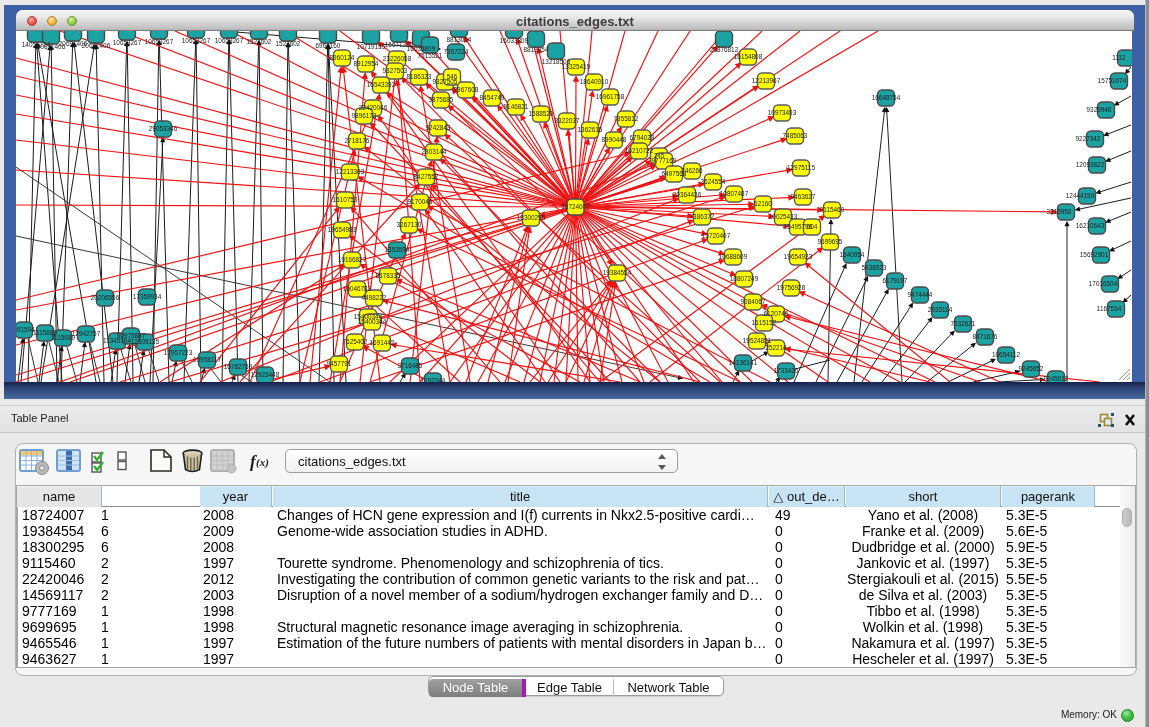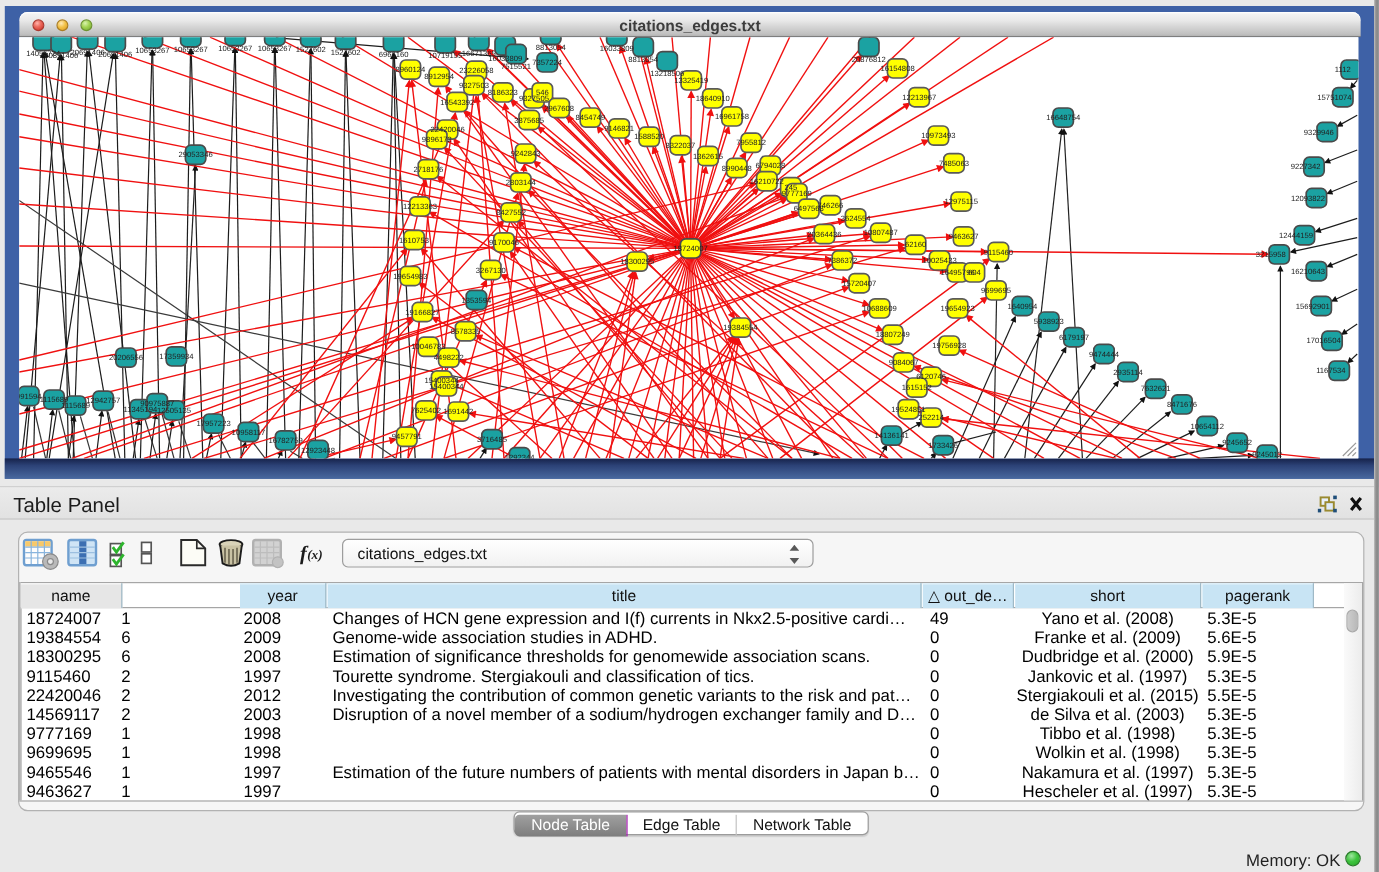--- a/index.html
+++ b/index.html
@@ -12,21 +12,21 @@
   background:linear-gradient(to bottom,#f5f5f5 0%,#e9e9e9 35%,#d6d6d6 60%,#c0c0c0 92%,#b3b3b3 100%);
   border-bottom:1px solid #7e7e7e; box-shadow:inset 0 1px 0 #fdfdfd; }
 #titlebar .title { position:absolute; width:100%; text-align:center; top:4px;
   font-size:13px; font-weight:700; color:#3c3c3c; }
 .tl { position:absolute; top:5.5px; width:10px; height:10px; border-radius:50%; }
 #canvas { position:absolute; left:12px; top:26px; width:1116px; height:351px;
   background:#fff; }
 #tp-head { position:absolute; left:0; top:405px; width:1149px; height:28px;
   background:linear-gradient(to bottom,#ebebeb,#e2e2e2); border-top:1px solid #d0d0d0;
   border-bottom:1px solid #c6c6c6; }
-#tp-head .t { position:absolute; left:11px; top:6px; font-size:17px; color:#1c1c1c; }
+#tp-head .t { position:absolute; left:11px; top:6px; font-size:11px; color:#1c1c1c; }
 #panelbox { position:absolute; left:15px; top:443px; width:1122px; height:233px;
   border:1px solid #b2b2b2; border-radius:8px; background:#f6f6f6; }
 #combo { position:absolute; left:285px; top:449px; width:393px; height:24px;
   border:1px solid #9d9d9d; border-radius:5px;
   background:linear-gradient(to bottom,#ffffff,#f1f1f1); }
 #combo .txt { position:absolute; left:12px; top:4px; font-size:13px; color:#111; }
 #thead { position:absolute; left:17px; top:485px; width:1118px; height:22px;
   background:#fff; border-top:1px solid #a6a6a6; border-bottom:1px solid #8f8f8f;padding-left:38px; }
 .hc { position:absolute; top:0; height:21px; background:#c8e4f4;
   border-right:1px solid #9fb9c6; font-size:13px; color:#111; text-align:center;
@@ -50,23 +50,23 @@
   background:linear-gradient(to right,#fafafa,#ececec); }
 #vthumb { position:absolute; left:1122px; top:508px; width:10px; height:19px;
   background:linear-gradient(to right,#cdcdcd,#b9b9b9); border:1px solid #ababab;
   border-radius:5px; }
 #tabs { position:absolute; left:428px; top:676px; width:296px; height:20px;
   border:1px solid #9b9b9b; border-radius:5px; background:#fff;
   box-shadow:0 1px 1px rgba(0,0,0,0.12); font-size:13px; }
 #tabs .seg { position:absolute; top:2px; height:18px; line-height:18px; text-align:center; }
 #seg1 { left:0; width:93px; border-radius:4px 0 0 4px; color:#fff;
   background:linear-gradient(to bottom,#a0a0a0,#7d7d7d); }
-#seg2 { left:93px; width:91px; color:#111; border-left:1px solid #a21caf; }
+#seg2 { left:93px; width:91px; color:#111; border-left:4px solid #a21caf; }
 #seg3 { left:184px; width:110px; color:#111; border-left:1px solid #c2c2c2; }
-#memory { position:absolute; right:32px; top:709px; font-size:14px; color:#222; }
+#memory { position:absolute; right:32px; top:709px; font-size:10px; color:#222; }
 #memdot { position:absolute; left:1121px; top:709px; width:13px; height:13px;
   border-radius:50%; border:1px solid #2a7a2a;
   background:radial-gradient(circle at 38% 30%, #9fe69f 0%, #3fc43f 45%, #27a527 100%); }
 #rightstrip { position:absolute; left:1145px; top:0; width:4px; height:727px;
   background:linear-gradient(to right,#c2c2c2,#8f8f8f 40%,#888888); }
 </style></head>
 <body>
 <div id="frame">
   <div class="botshade"></div>
   <div id="titlebar">
@@ -708,30 +708,29 @@
     <span class="c2">2009</span>
     <span class="c3">Genome-wide association studies in ADHD.</span>
     <span class="c4">0</span>
     <span class="c5">Franke et al. (2009)</span>
     <span class="c6">5.6E-5</span>
   </div>
 <div class="trow" style="top:539px">
 <span class="c0">18300295</span>
     <span class="c1">6</span>
     <span class="c2">2008</span>
-    <span class="c3">Estimation of significance thresholds for genomewide association scans.</span>
     <span class="c4">0</span>
     <span class="c5">Dudbridge et al. (2000)</span>
     <span class="c6">5.9E-5</span>
   </div>
 <div class="trow" style="top:555px">
 <span class="c0">9115460</span>
     <span class="c1">2</span>
     <span class="c2">1997</span>
-    <span class="c3">Tourette syndrome. Stergiakouli and classification of tics.</span>
+    <span class="c3">Tourette syndrome. Phenomenology and schizophrenia of tics.</span>
     <span class="c4">0</span>
     <span class="c5">Jankovic et al. (1997)</span>
     <span class="c6">5.3E-5</span>
   </div>
 <div class="trow" style="top:571px">
 <span class="c0">22420046</span>
     <span class="c1">2</span>
     <span class="c2">2012</span>
     <span class="c3">Investigating the contribution of common genetic variants to the risk and pat…</span>
     <span class="c4">0</span>
@@ -752,20 +751,21 @@
     <span class="c1">1</span>
     <span class="c2">1998</span>
     <span class="c4">0</span>
     <span class="c5">Tibbo et al. (1998)</span>
     <span class="c6">5.3E-5</span>
   </div>
 <div class="trow" style="top:619px">
 <span class="c0">9699695</span>
     <span class="c1">1</span>
     <span class="c2">1998</span>
+    <span class="c3">Structural magnetic resonance image averaging in schizophrenia.</span>
     <span class="c4">0</span>
     <span class="c5">Wolkin et al. (1998)</span>
     <span class="c6">5.3E-5</span>
   </div>
 <div class="trow" style="top:635px">
 <span class="c0">9465546</span>
     <span class="c1">1</span>
     <span class="c2">1997</span>
     <span class="c3">Estimation of the future numbers of patients with mental disorders in Japan b…</span>
     <span class="c4">0</span>

